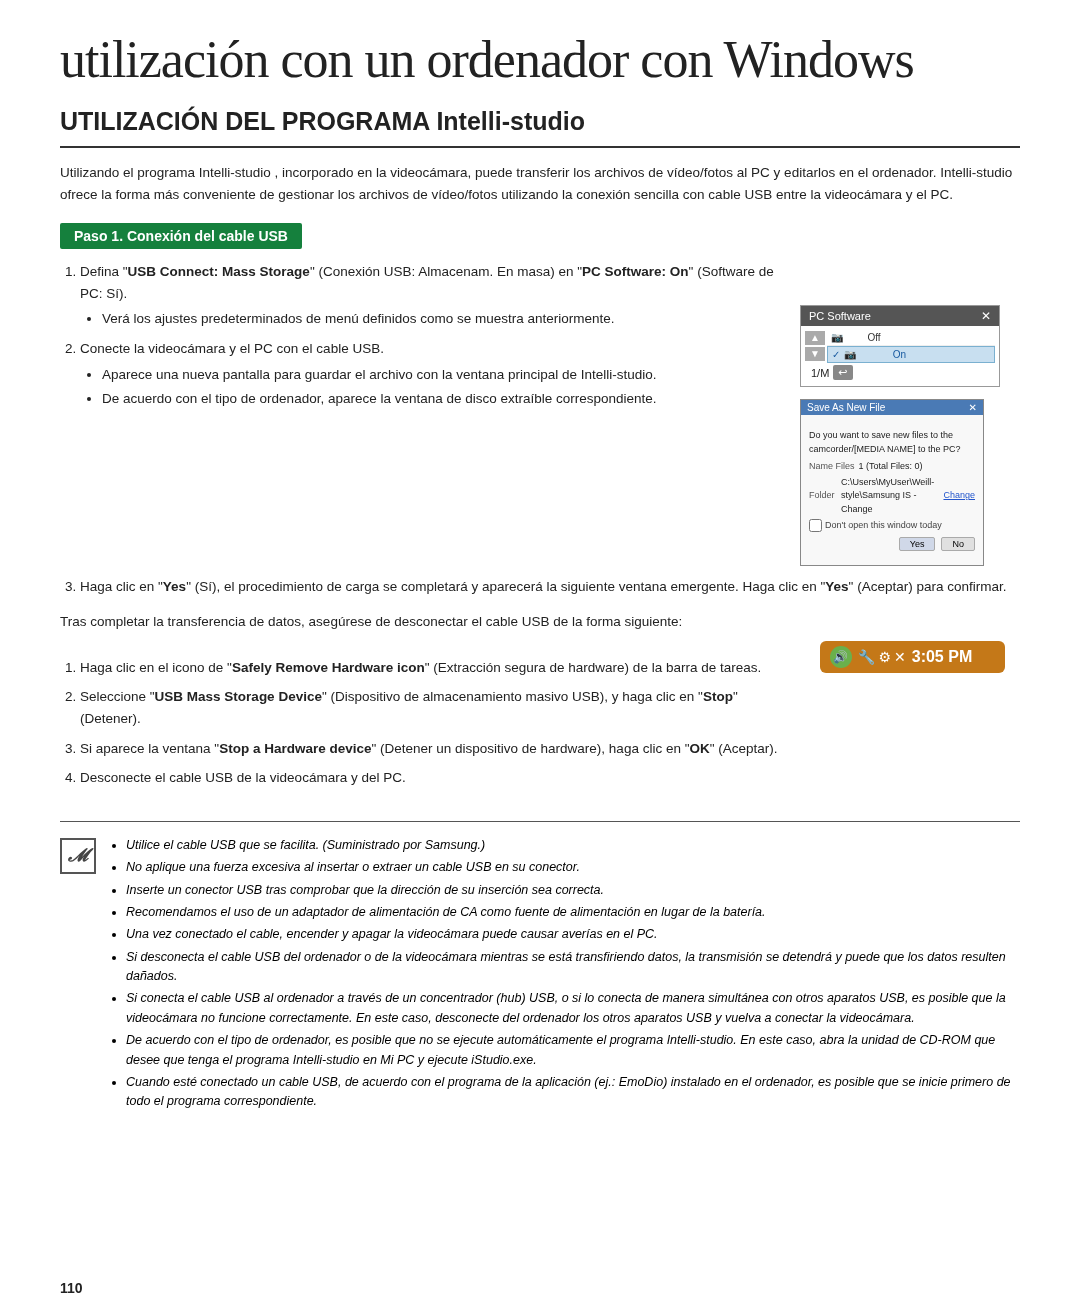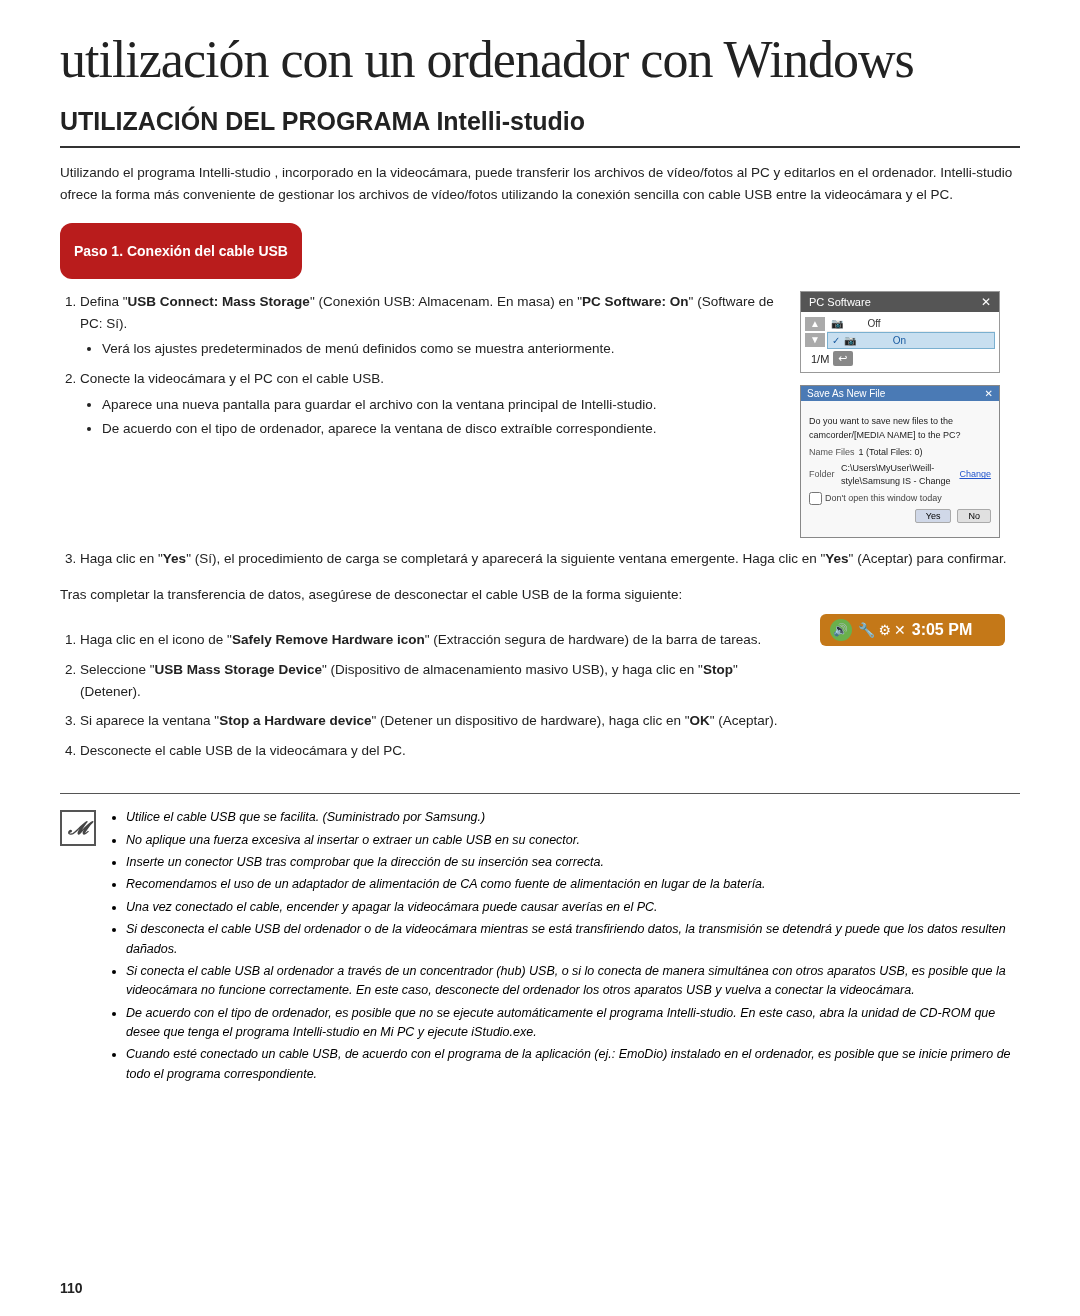--- a/index.html
+++ b/index.html
@@ -34,28 +34,28 @@
     }
 
     .intro-text {
       font-size: 13.5px;
       line-height: 1.6;
       margin-bottom: 18px;
       color: #222;
     }
 
     .step-box {
-      background: #b91c1c;
+      background: #15803d;
       color: #fff;
       font-weight: bold;
       font-size: 14px;
-      padding: 20px 14px;
+      padding: 5px 14px;
       display: inline-block;
       margin-bottom: 12px;
-      border-radius: 12px;
+      border-radius: 2px;
     }
 
     .content-with-image {
       display: flex;
       gap: 20px;
       margin-bottom: 10px;
     }
 
     .text-column {
       flex: 1;
@@ -95,20 +95,21 @@
       margin-top: 16px;
       margin-bottom: 4px;
     }
 
     
     .pc-software-window {
       border: 1px solid #999;
       background: #f5f5f5;
       width: 200px;
       font-size: 11px;
+      margin-top: 44px;
     }
 
     .pc-software-titlebar {
       background: #555;
       color: #fff;
       padding: 3px 8px;
       display: flex;
       justify-content: space-between;
       align-items: center;
       font-size: 11px;
@@ -183,21 +184,21 @@
       color: #fff;
       border-radius: 2px;
       padding: 1px 5px;
       font-size: 11px;
     }
 
     
     .save-dialog {
       border: 1px solid #888;
       background: #f0f0f0;
-      width: 200px;
+      width: 184px;
       font-size: 9.5px;
     }
 
     .save-dialog-titlebar {
       background: #4a7ab5;
       color: #fff;
       padding: 2px 6px;
       display: flex;
       justify-content: space-between;
       font-size: 10px;

